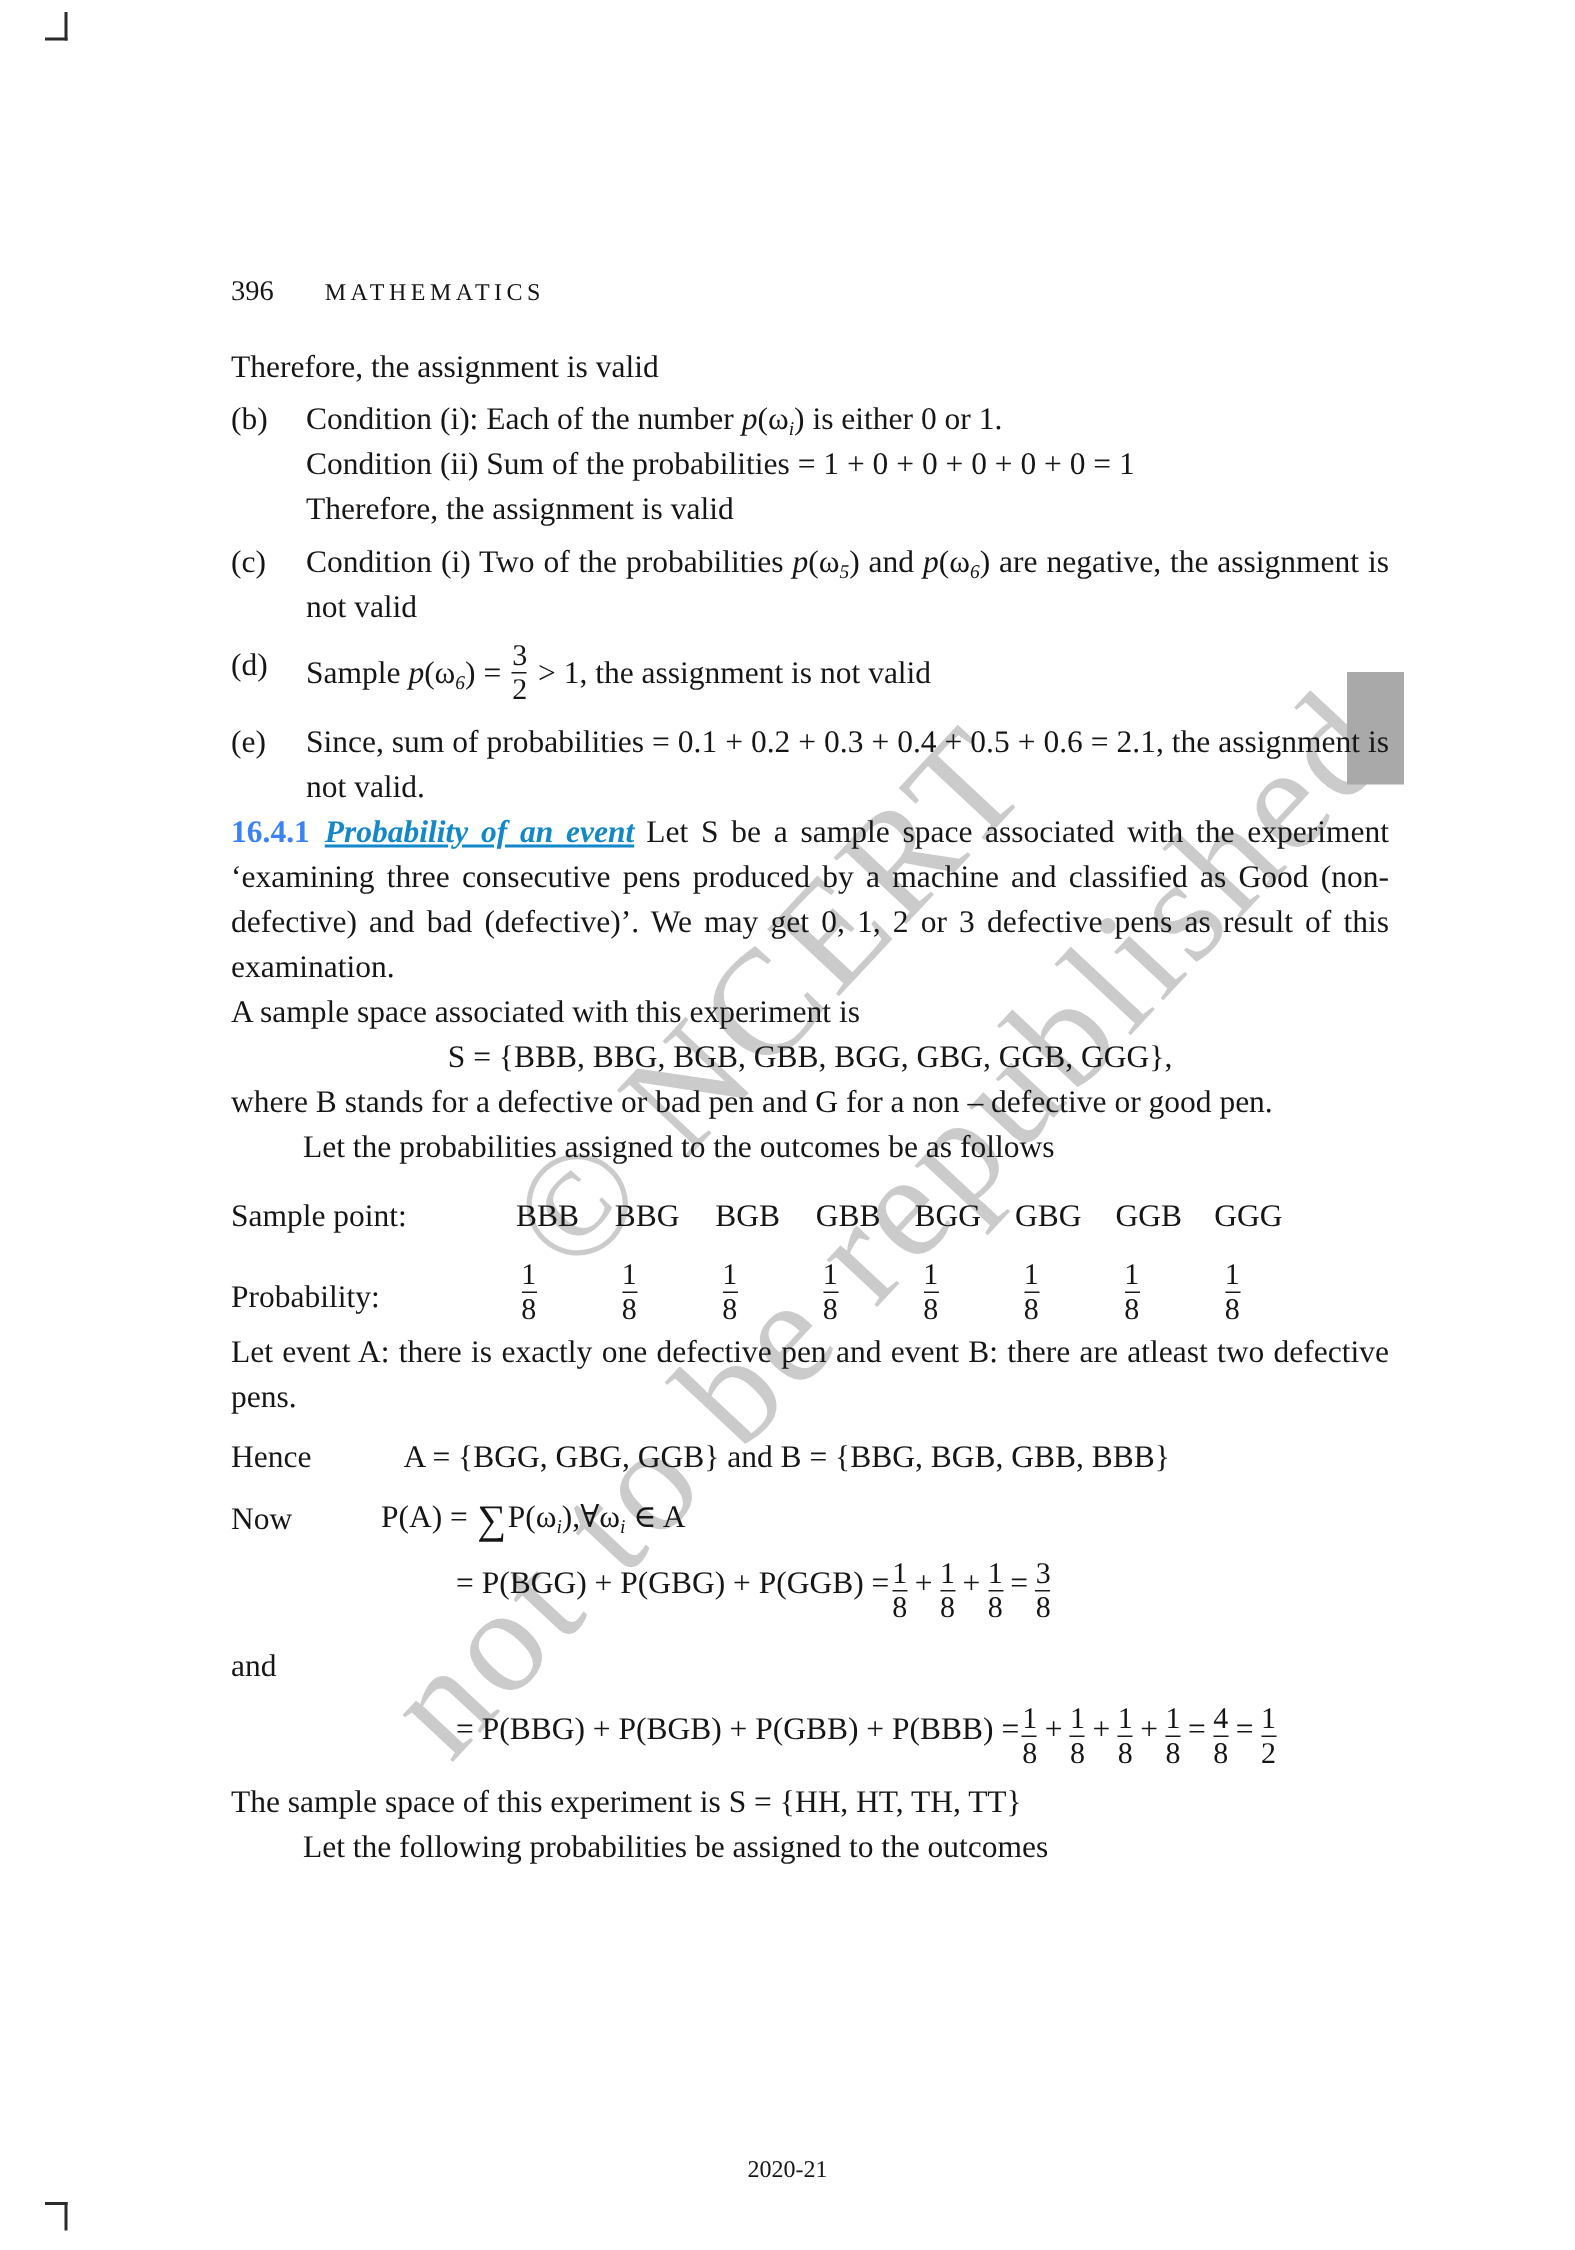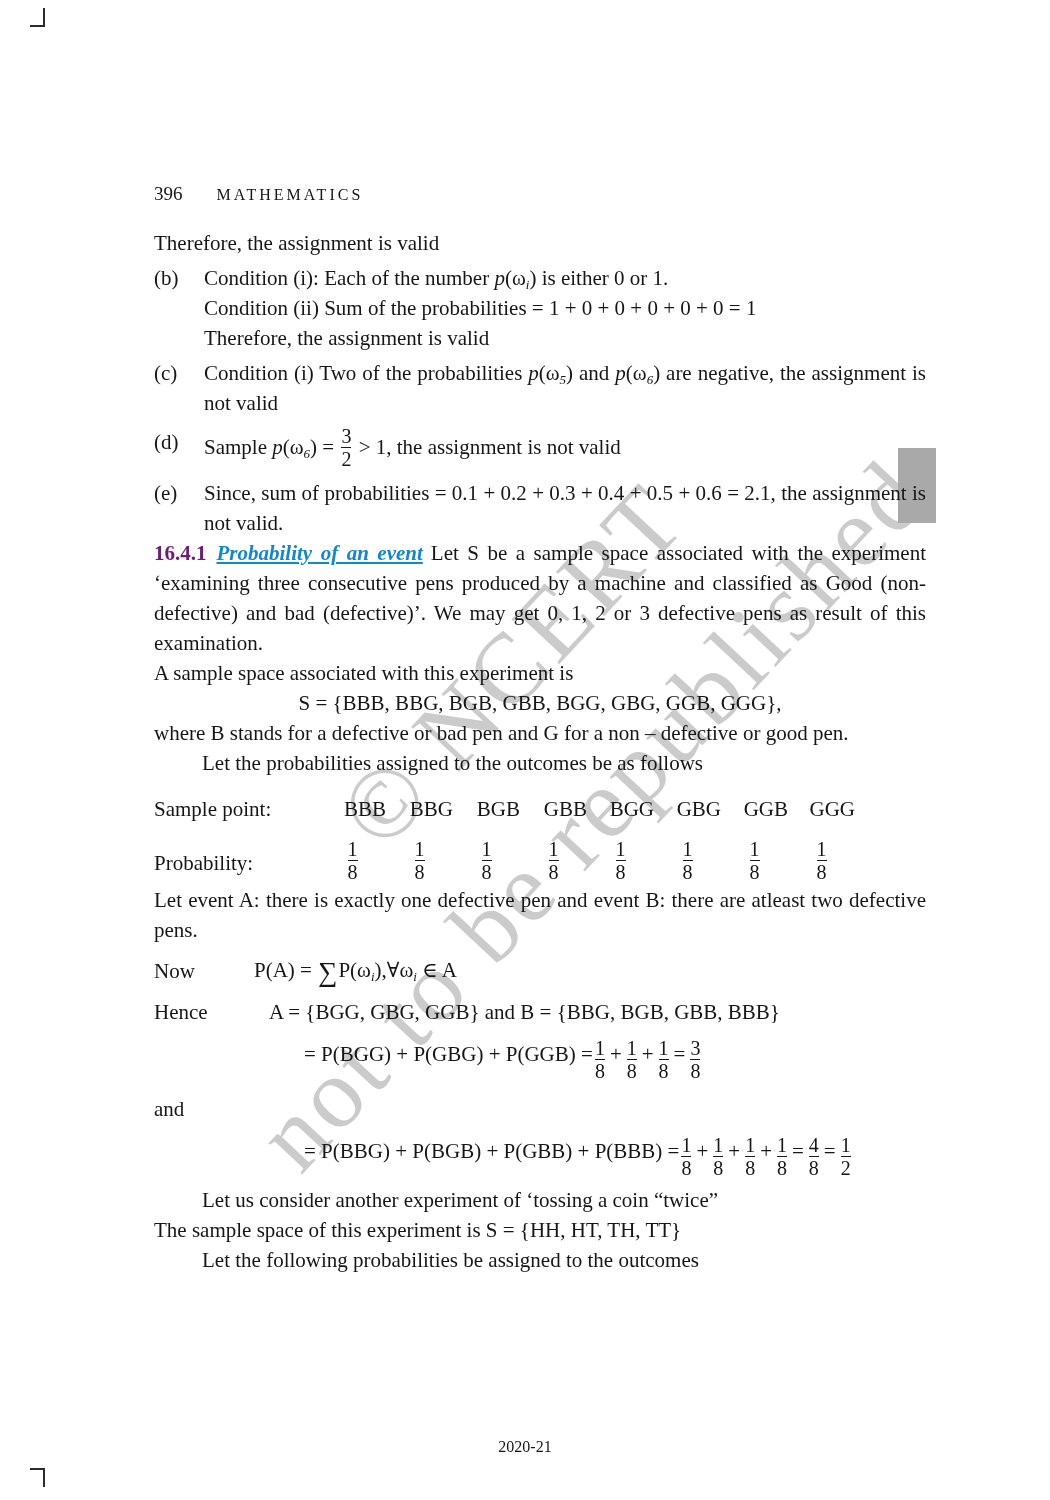--- a/index.html
+++ b/index.html
@@ -48,21 +48,21 @@
     display:inline-flex; flex-direction:column; align-items:center;
     vertical-align:middle; margin:0 2px; font-size:20px; line-height:22px;
     position:relative; top:-2px;
   }
   .frac .den { border-top:1.4px solid #1a1a1a; }
 
   .d-row { margin:9px 0 5px; }
   .e-row { margin-top:6px; }
 
   .sec-para { margin-top:16px; text-align:justify; }
-  .sec-head-num { font-weight:700; color:#701a75; margin-right:10px; }
+  .sec-head-num { font-weight:700; color:#3b82f6; margin-right:10px; }
   .sec-head-title { font-weight:700; font-style:italic; color:#1287c9; margin-right:8px;text-decoration:underline; }
 
   .m-top4 { margin-top:4px; }
   .m-top8 { margin-top:8px; }
   .m-top12 { margin-top:12px; }
   .m-top14 { margin-top:14px; }
   .center-line { text-align:center; margin:7px 0; }
   .indent { text-indent:48px; }
 
   .trow { display:flex; margin-top:16px; align-items:center;font-family:Liberation Serif, serif; }
@@ -202,29 +202,29 @@
         <span class="frac">
           <span class="num">1</span>
           <span class="den">8</span>
         </span>
       </span>
   </div>
 
   <p class="just m-top12">Let event A: there is exactly one defective pen and event B: there are atleast two defective pens.</p>
 
   <div class="eqrow">
+    <span class="eqlabel-115">Hence</span>
+    <span>A = {BGG, GBG, GGB} and B = {BBG, BGB, GBB, BBB}</span>
+  </div>
+
+  <div class="eqrow">
     <span class="eqlabel-100">Now</span>
     <span><span>P(A) = </span><span class="sum">∑</span><span>P(ω</span><sub class="mi">i</sub><span>),∀ω</span><sub class="mi">i</sub><span> ∈ A</span></span>
   </div>
 
-  <div class="eqrow">
-    <span class="eqlabel-115">Hence</span>
-    <span>A = {BGG, GBG, GGB} and B = {BBG, BGB, GBB, BBB}</span>
-  </div>
-
   <div class="eqexp">
     <span>= P(BGG) + P(GBG) + P(GGB) = </span>
     <span class="frac">
         <span class="num">1</span>
         <span class="den">8</span>
       </span>
     <span class="op">+</span>
     <span class="frac">
         <span class="num">1</span>
         <span class="den">8</span>
@@ -271,19 +271,18 @@
         <span class="num">4</span>
         <span class="den">8</span>
       </span>
     <span class="op">=</span>
     <span class="frac">
         <span class="num">1</span>
         <span class="den">2</span>
       </span>
   </div>
 
-  <p class="indent m-top14">Let us consider another experiment of ‘tossing a coin “twice”</p>
   <p class="m-top8">The sample space of this experiment is S = {HH, HT, TH, TT}</p>
   <p class="indent m-top8">Let the following probabilities be assigned to the outcomes</p>
 
 </div>
 
 <div class="footer">2020-21</div>
 
 </body></html>

